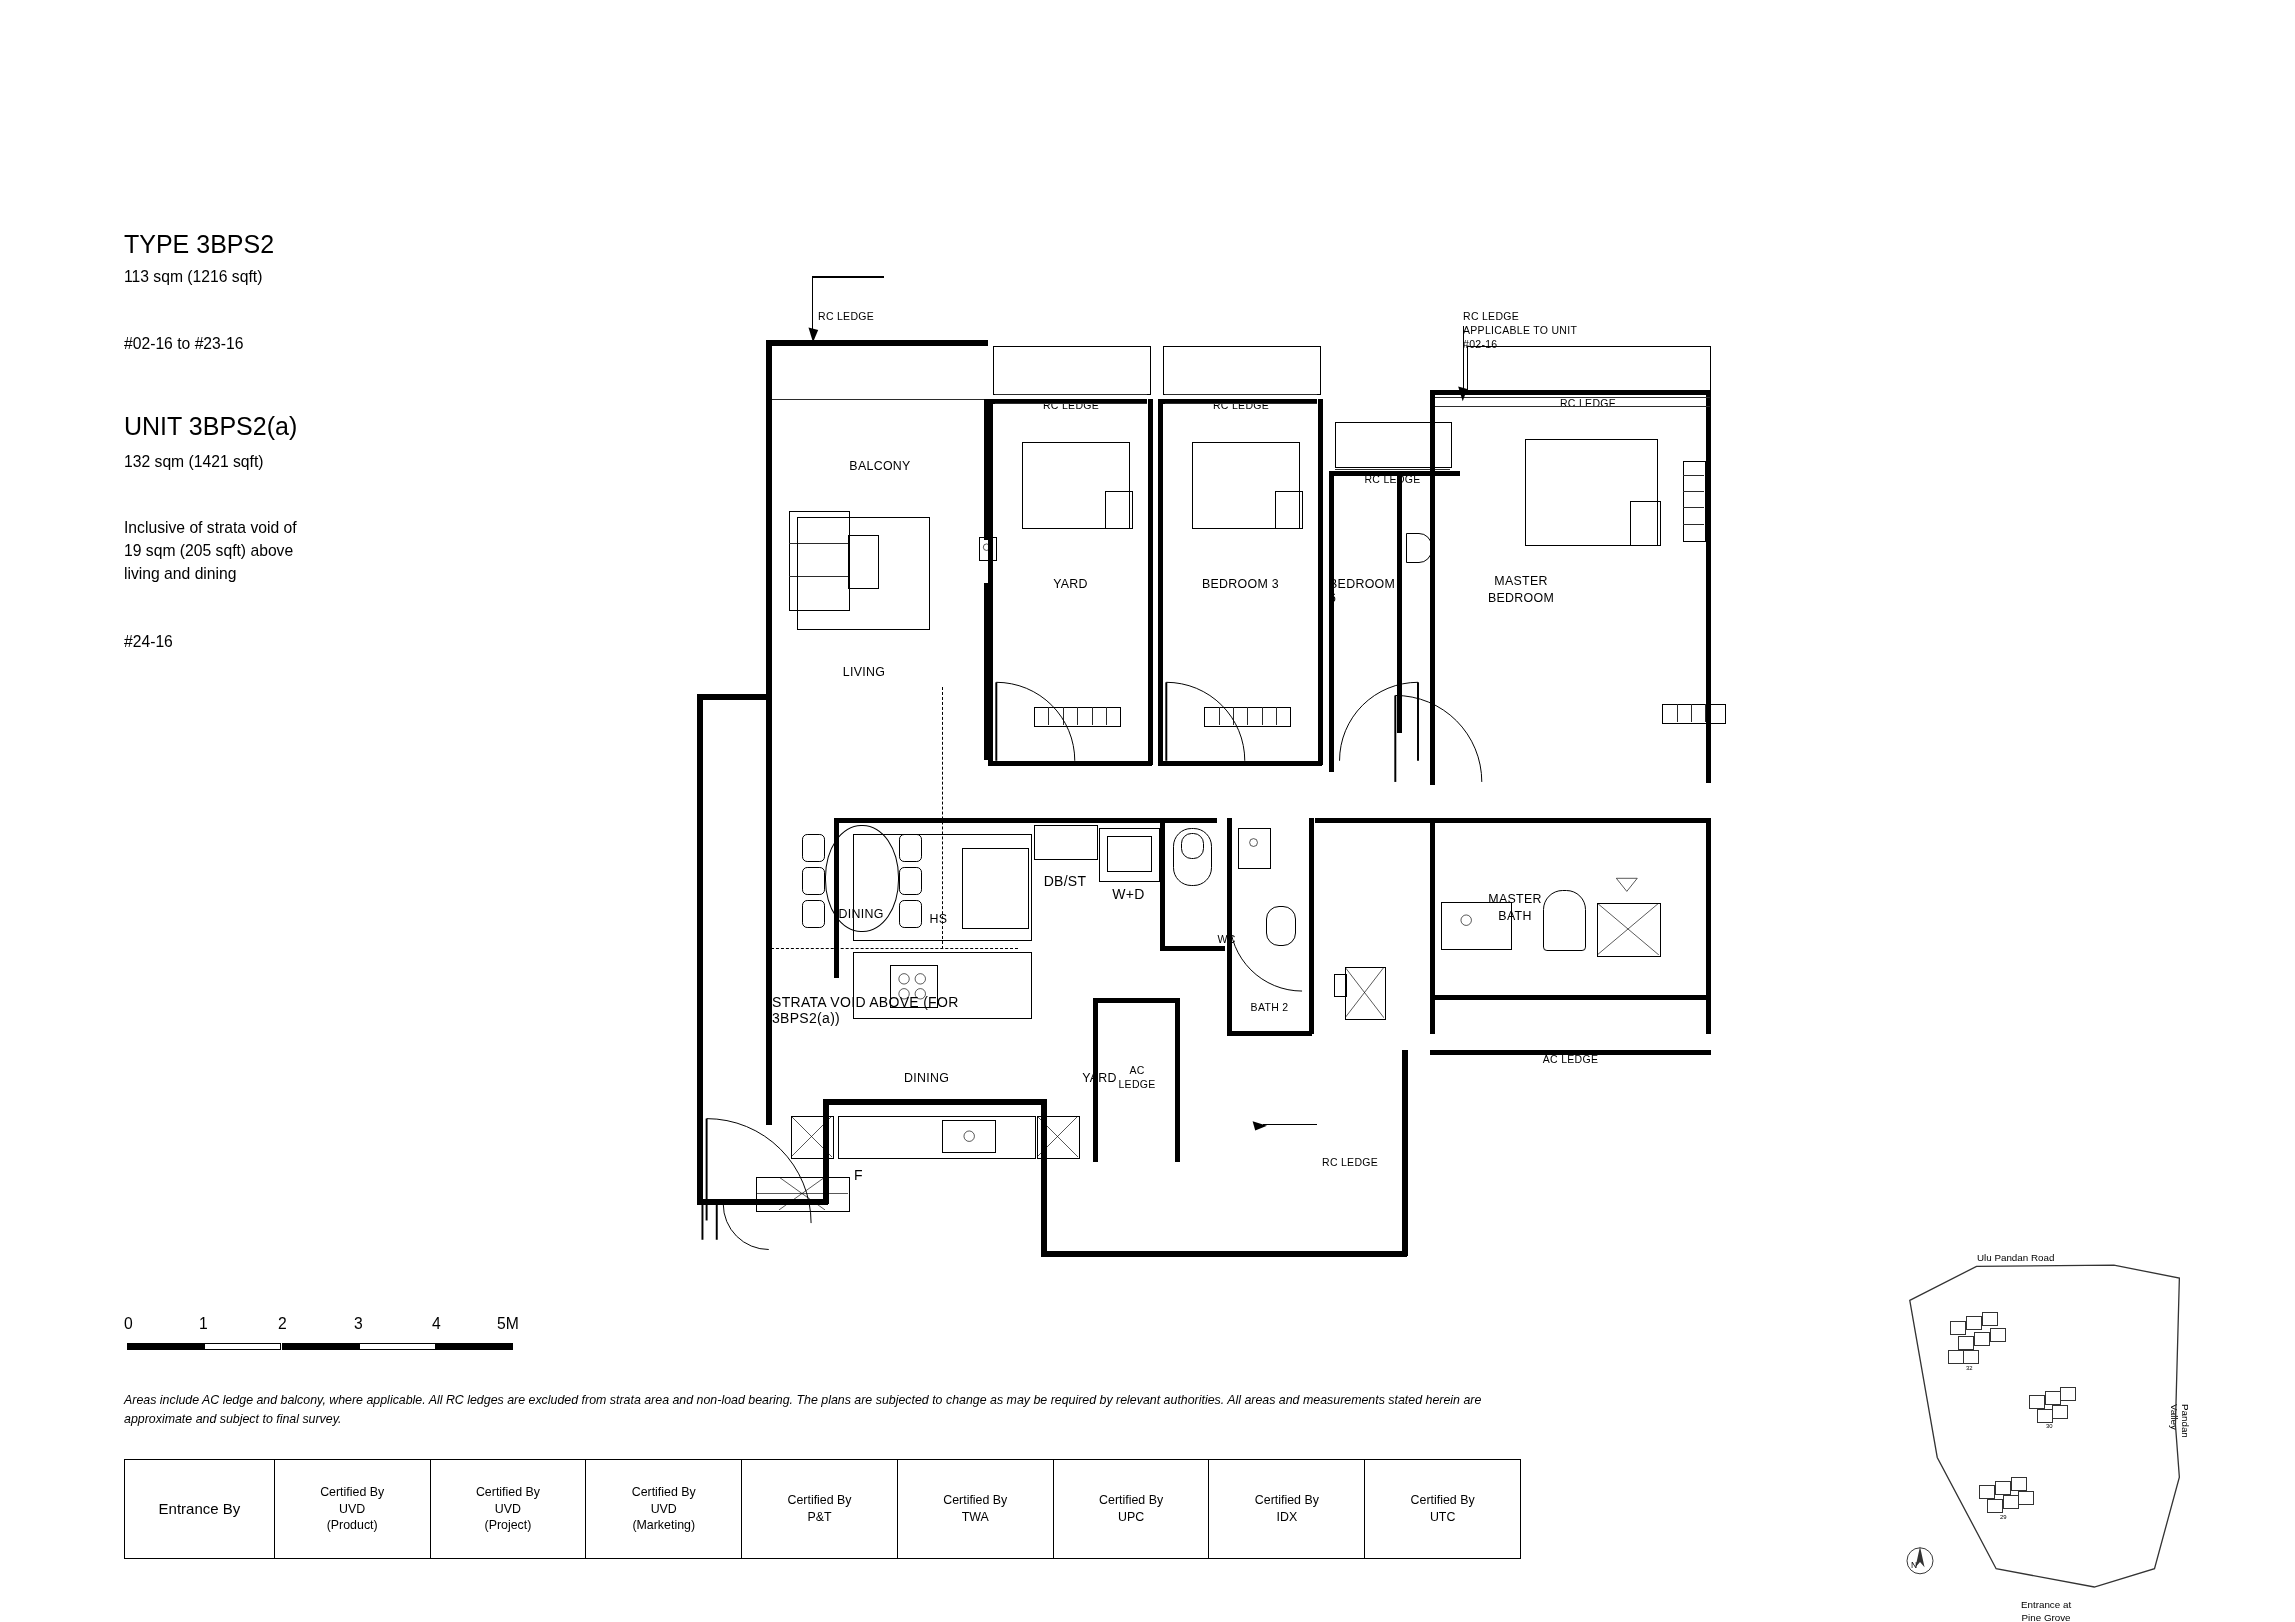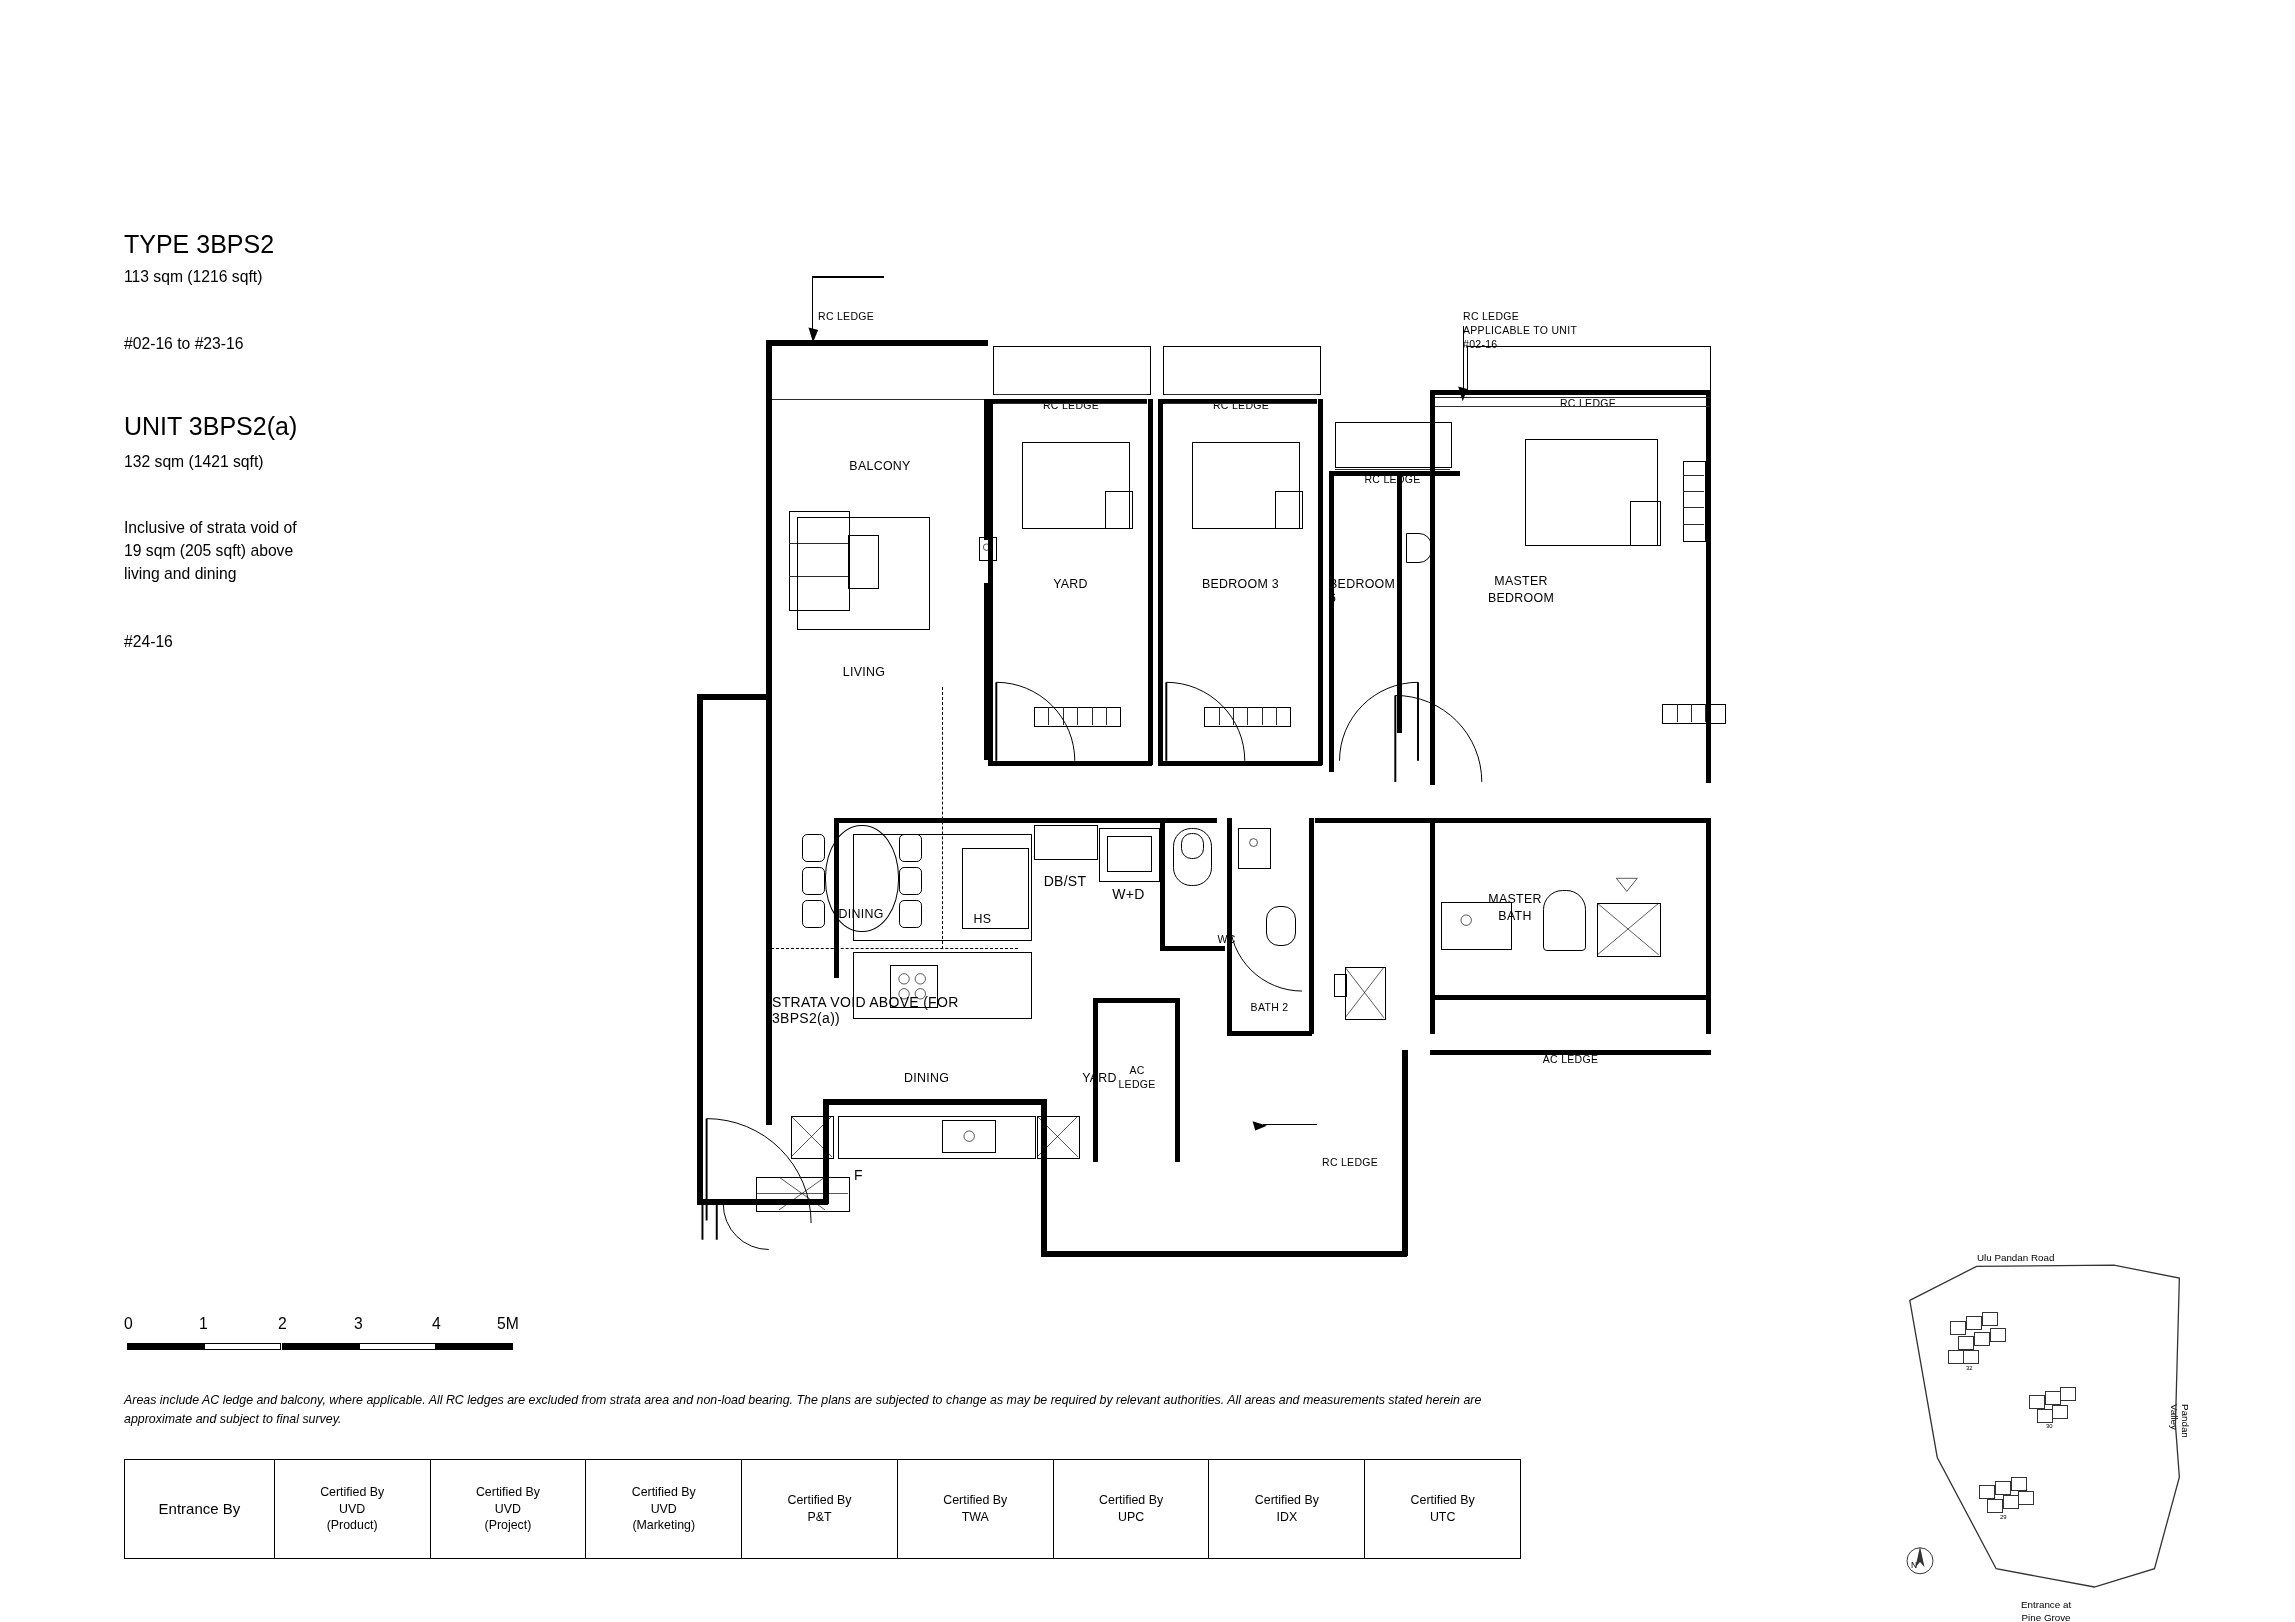--- a/index.html
+++ b/index.html
@@ -216,21 +216,21 @@
     <div class="lbl s" style="left:242px;top:-5.2px;width:131px;text-align:left;">RC LEDGE</div>
     <div class="lead" style="left:236px;top:2.6px;width:1.3px;height:58px;"></div>
     <svg style="position:absolute;left:226px;top:51px;width:22px;height:18.3px;" viewBox="0 0 34 28" width="22" height="18.3">
         <path d="M17,25 L10,2 L25,6 Z" fill="#000"></path>
       </svg>
     <div class="lead" style="left:236px;top:1.3px;width:72px;height:1.3px;"></div>
 
     <div class="w" style="left:258px;top:546px;width:4.6px;height:157px;"></div>
     <div class="w" style="left:258px;top:543px;width:383px;height:4.6px;"></div>
     <div class="room" style="left:277px;top:559px;width:177px;height:105px;"></div>
-    <div class="lbl" style="left:277px;top:597px;width:171px;padding-left:44px;">HS</div>
+    <div class="lbl" style="left:277px;top:597px;width:171px;">HS</div>
     <div class="room" style="left:386px;top:573px;width:65px;height:79px;"></div>
 
     <div class="room" style="left:458px;top:550px;width:62px;height:33px;"></div>
     <div class="lbl xs" style="left:458px;top:558px;width:62px;">DB/ST</div>
 
     <div class="room" style="left:523px;top:553px;width:59px;height:52px;"></div>
     <div class="room" style="left:531px;top:561px;width:43px;height:34px;"></div>
     <div class="lbl xs" style="left:523px;top:571px;width:59px;">W+D</div>
 
     <div class="w" style="left:584px;top:543px;width:4.6px;height:131px;"></div>

